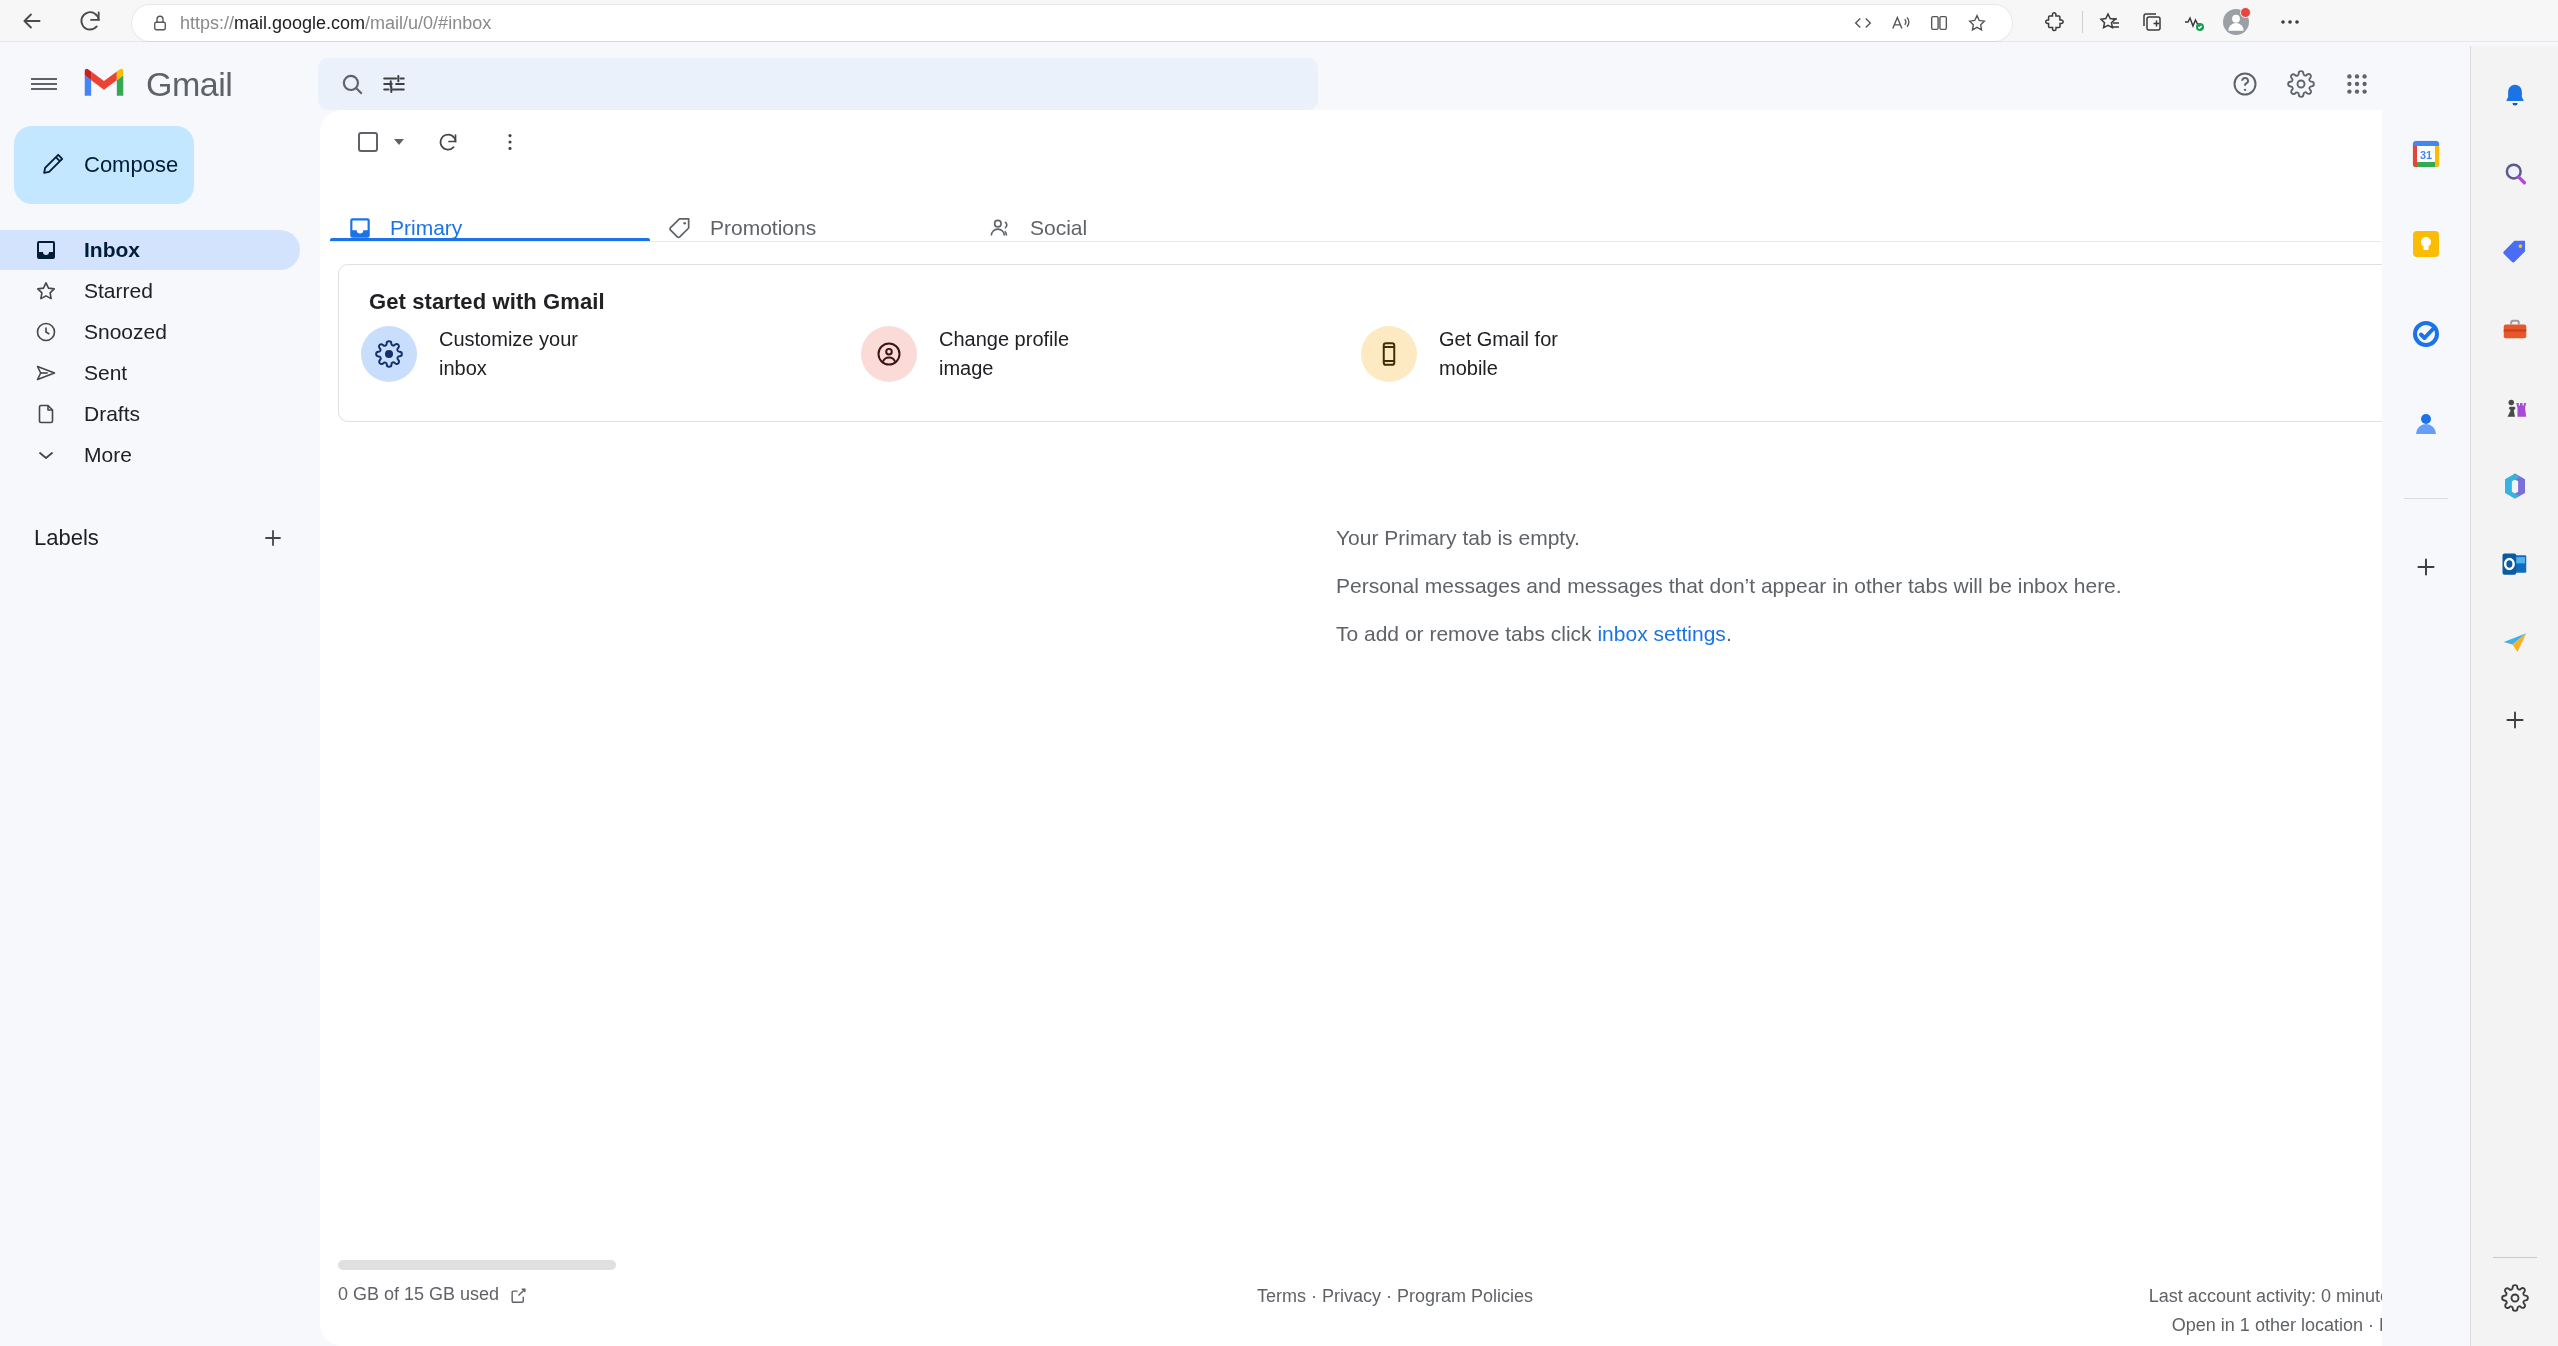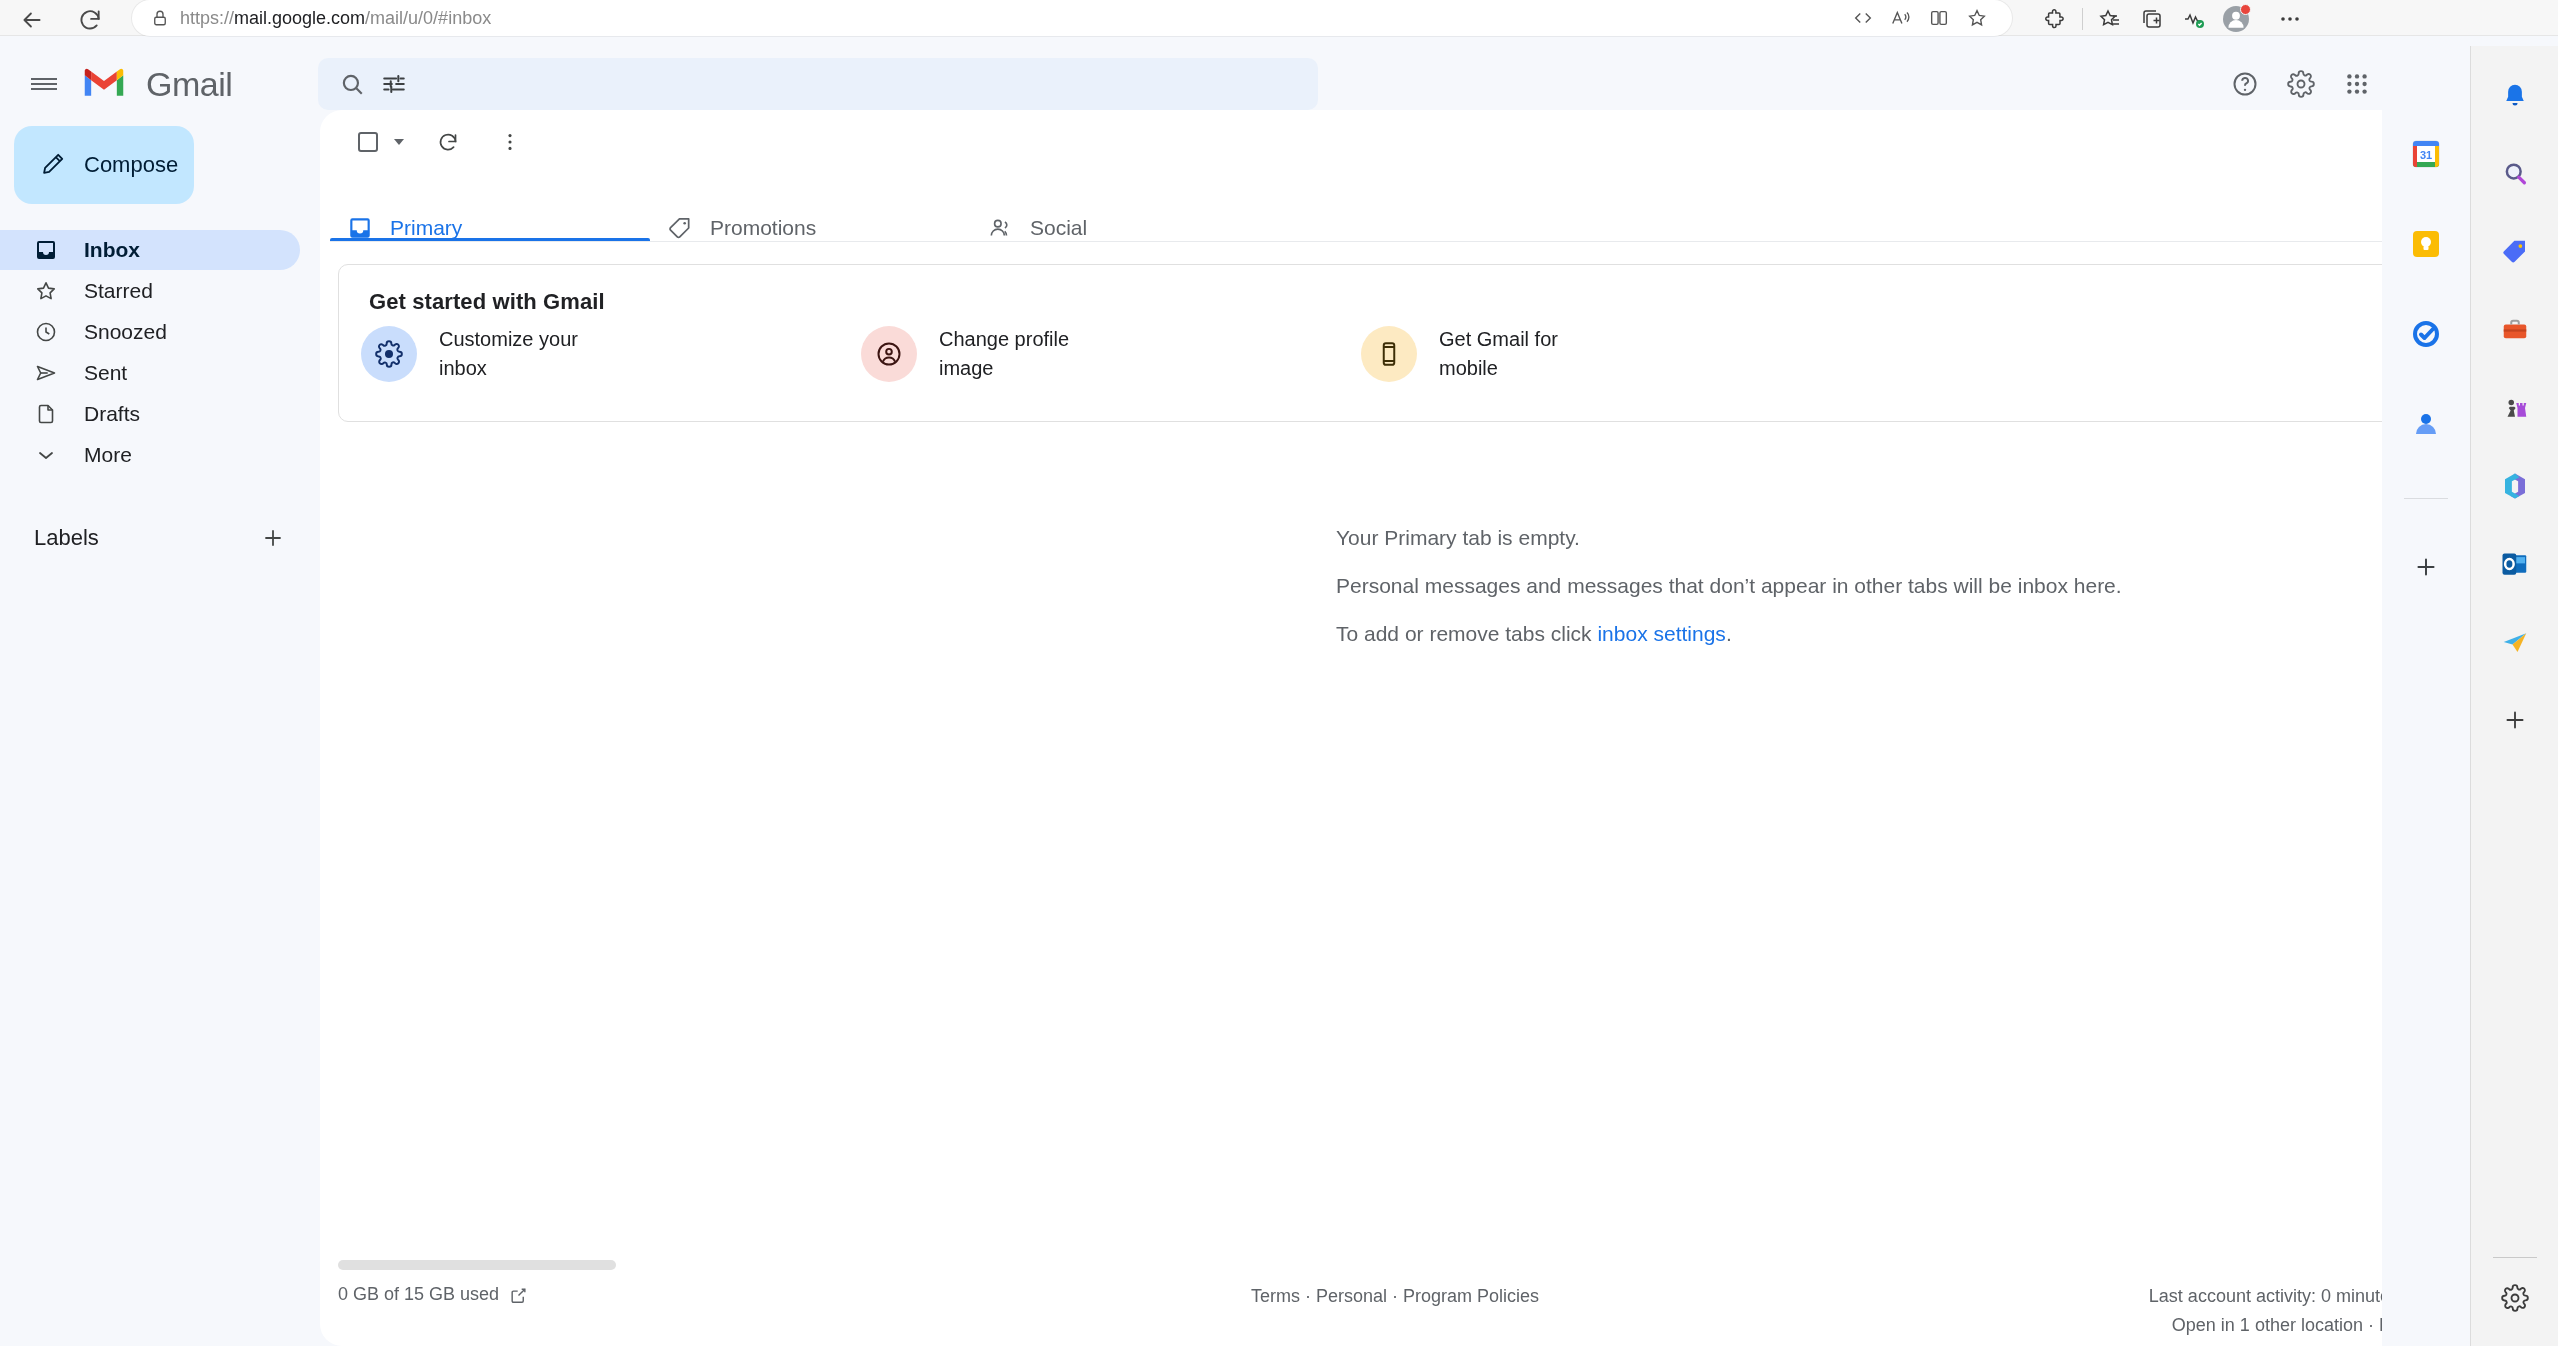--- a/index.html
+++ b/index.html
@@ -5,23 +5,23 @@
   * { box-sizing: border-box; margin: 0; padding: 0; }
   html, body {
     width: 2558px; height: 1346px;
     font-family: "Liberation Sans", sans-serif;
     background: #f6f8fc;
     overflow: hidden;
   }
 
   
   .browser-bar {
-    position: absolute; top: 0; left: 0; width: 2558px; height: 36px;
+    position: absolute; top: 0; left: 0; width: 2558px; height: 42px;
     background: #f7f7f7;
-    display: flex; align-items: flex-start;
+    display: flex; align-items: flex-end;
     border-bottom: 1px solid #e6e6e6;
   }
   .nav-btn {
     width: 40px; height: 40px; margin-left: 12px;
     display: flex; align-items: center; justify-content: center;
     border-radius: 50%; color: #4a4a4a;
   }
   .url-pill {
     margin-left: 22px; height: 36px; flex: 0 0 1880px;
     background: #ffffff; border-radius: 18px;
@@ -578,21 +578,21 @@
                   <path d="M16 4h4v4"></path>
                   <path d="M20 4l-8 8"></path>
                   <path d="M18 13.5V19a1.5 1.5 0 0 1-1.5 1.5h-11A1.5 1.5 0 0 1 4 19V8a1.5 1.5 0 0 1 1.5-1.5H11"></path>
                 </svg>
             </span>
           </div>
         </div>
         <div class="foot-center">
           <a>Terms</a>
           <span>·</span>
-          <a>Personal</a>
+          <a>Privacy</a>
           <span>·</span>
           <a>Program Policies</a>
         </div>
         <div class="foot-right">
           <div>Last account activity: 0 minutes ago</div>
           <div>
             <span>Open in 1 other location </span><span>· </span><a style="color:#5f6368;text-decoration:none;">Details</a>
           </div>
         </div>
       </div>

